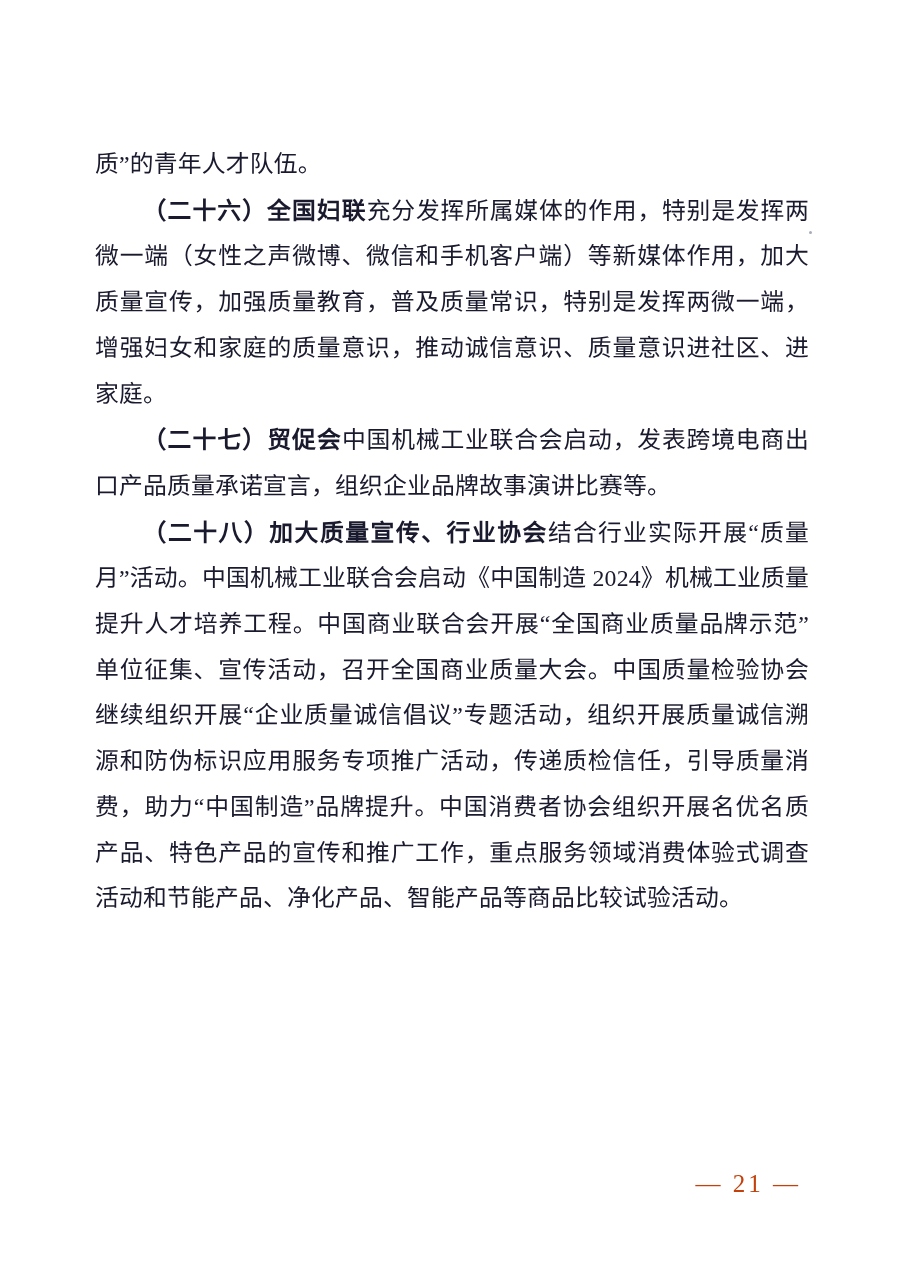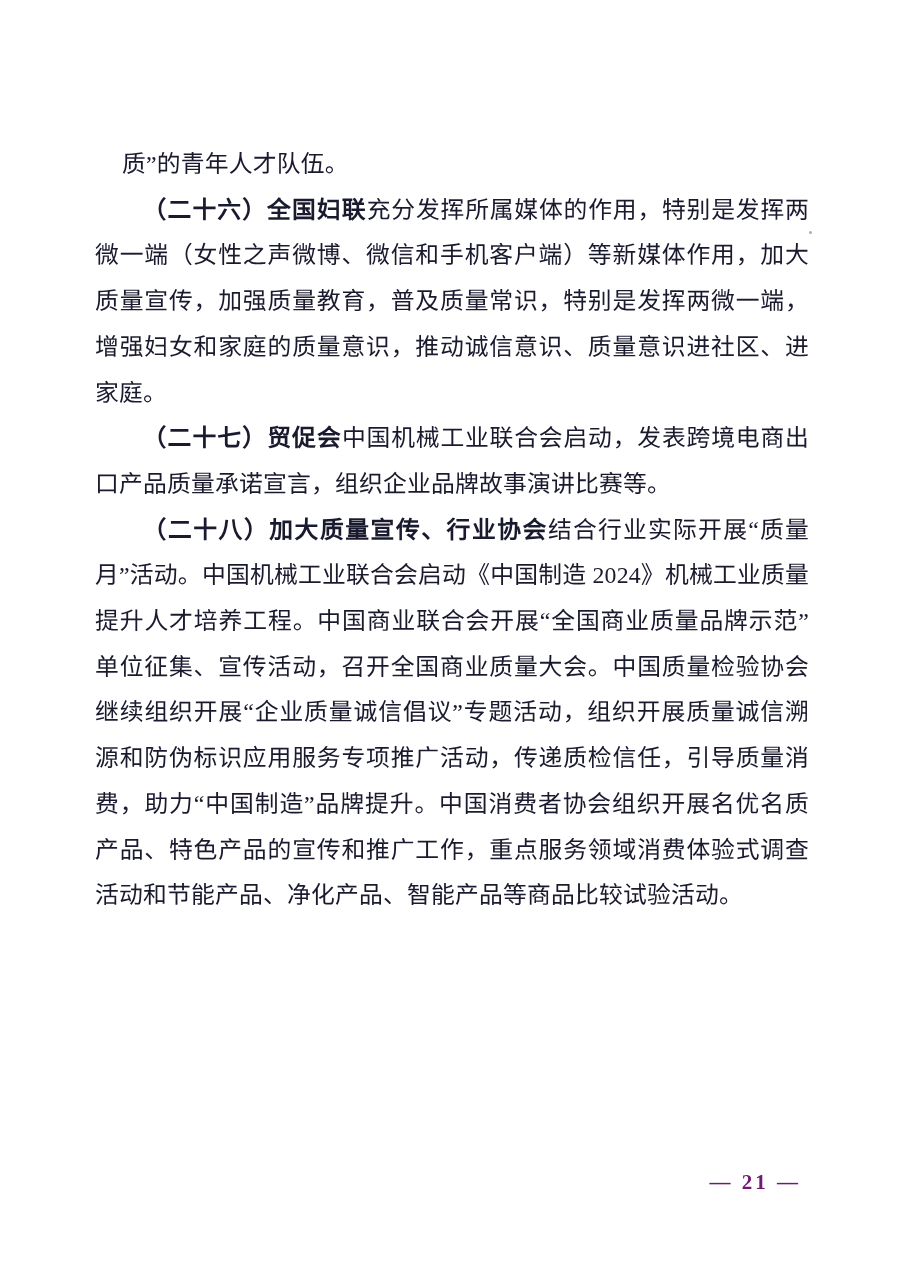--- a/index.html
+++ b/index.html
@@ -27,37 +27,35 @@
     text-justify: inter-character;
     letter-spacing: 0.2px;
   }
   .para {
     margin: 0;
     padding: 0;
     text-indent: 2em;
   }
   .para.no-indent {
     text-indent: 0;
-    margin-left: 27px;
   }
   .lead {
     font-weight: bold;
-    font-family: Liberation Serif, serif;
+    font-family: Liberation Sans, sans-serif;
     letter-spacing: 0.5px;
   }
   .footer {
     position: absolute;
     top: 1170px;
     right: 99px;
-    font-size: 21px;
+    font-size: 25px;
     letter-spacing: 3px;
-    color: #701a75;
+    color: #c2410c;
     font-family: "Liberation Serif", serif;
     white-space: nowrap;
-    font-weight: bold;
   }
   .speck {
     position: absolute;
     left: 809px;
     top: 231px;
     width: 3px;
     height: 3px;
     border-radius: 50%;
     background: #a7acbd;
   }

